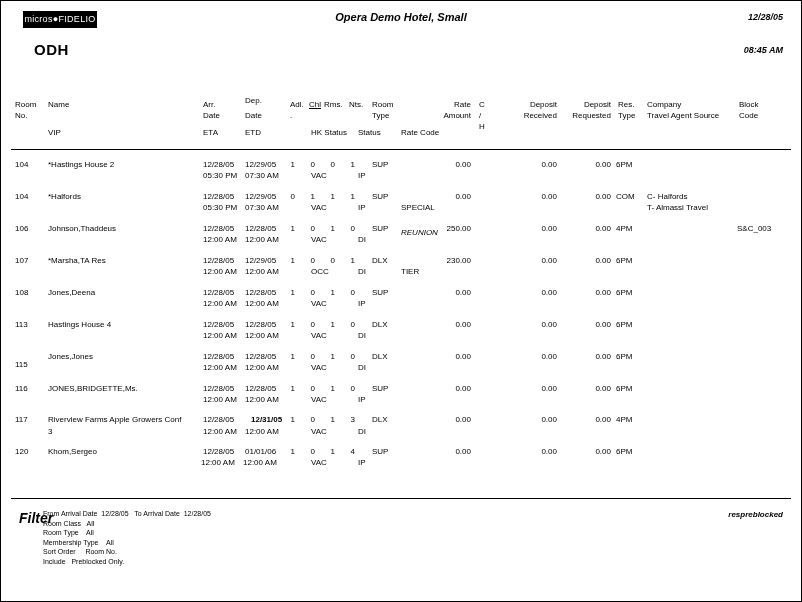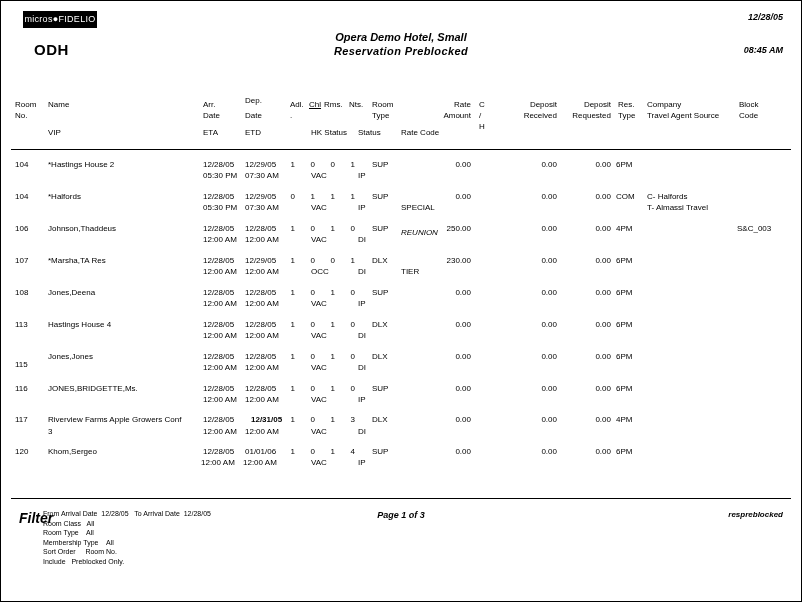--- a/index.html
+++ b/index.html
@@ -45,21 +45,20 @@
   }
   .hotel-name {
     position: absolute;
     left: 0;
     right: 0;
     top: 10px;
     text-align: center;
     font-size: 11px;
     font-style: italic;
     font-weight: bold;
-    margin-top: 20px;
   }
   .report-title {
     position: absolute;
     left: 0;
     right: 0;
     top: 44px;
     text-align: center;
     font-size: 11px;
     font-style: italic;
     font-weight: bold;
@@ -163,21 +162,20 @@
 </head>
 <body>
 
 <div id="page">
 
   <div class="logo">
     <span>micros</span><span class="sep">●</span><span>FIDELIO</span>
   </div>
   <div class="prop-code">ODH</div>
   <div class="hotel-name">Opera Demo Hotel,  Small</div>
-  <div class="report-title">Reservation  Preblocked</div>
   <div class="run-date">12/28/05</div>
   <div class="run-time">08:45 AM</div>
 
   <div class="col" style="left:14px;  top:98px;">Room</div>
   <div class="col" style="left:14px;  top:109px;">No.</div>
   <div class="col" style="left:47px;  top:98px;">Name</div>
   <div class="col" style="left:47px;  top:126px;">VIP</div>
   <div class="col" style="left:202px; top:98px;text-align:right;">Arr.</div>
   <div class="col" style="left:202px; top:109px;">Date</div>
   <div class="col" style="left:202px; top:126px;">ETA</div>
@@ -473,16 +471,15 @@
   </div>
 
   <div class="foot-rule"></div>
   <div class="filter-label">Filter</div>
   <div class="filter-lines">From Arrival Date  12/28/05   To Arrival Date  12/28/05
 Room Class   All
 Room Type    All
 Membership Type    All
 Sort Order     Room No.
 Include   Preblocked Only.</div>
-  <div class="page-num">Page 1 of  3</div>
   <div class="report-id">respreblocked</div>
 
 </div>
 
 </body></html>

